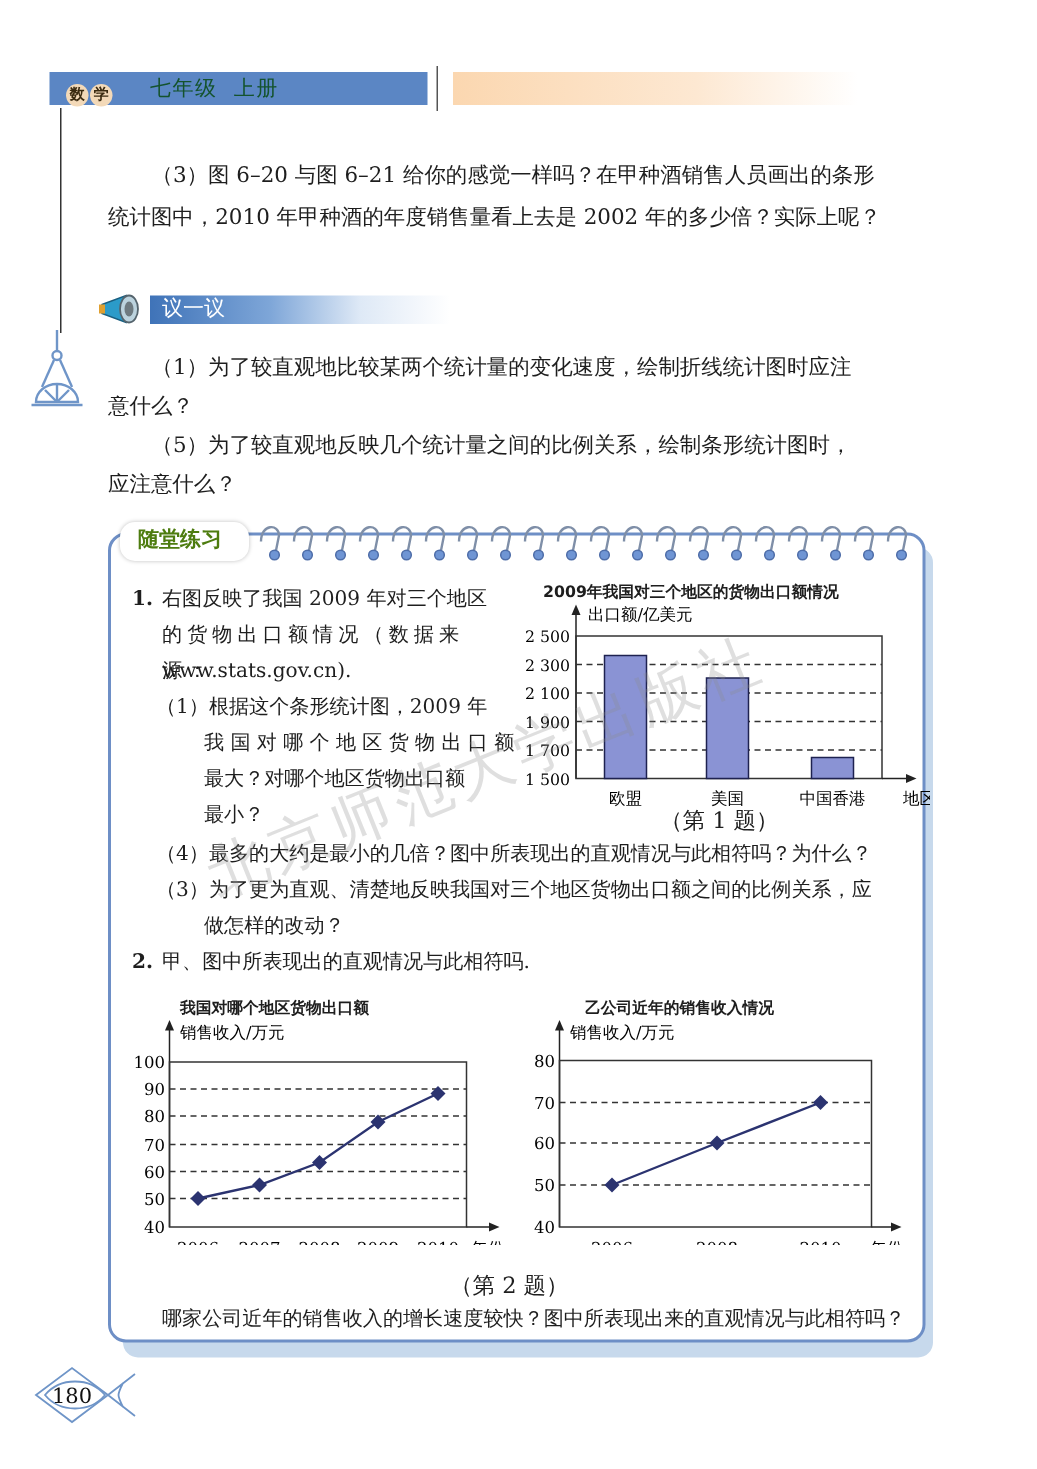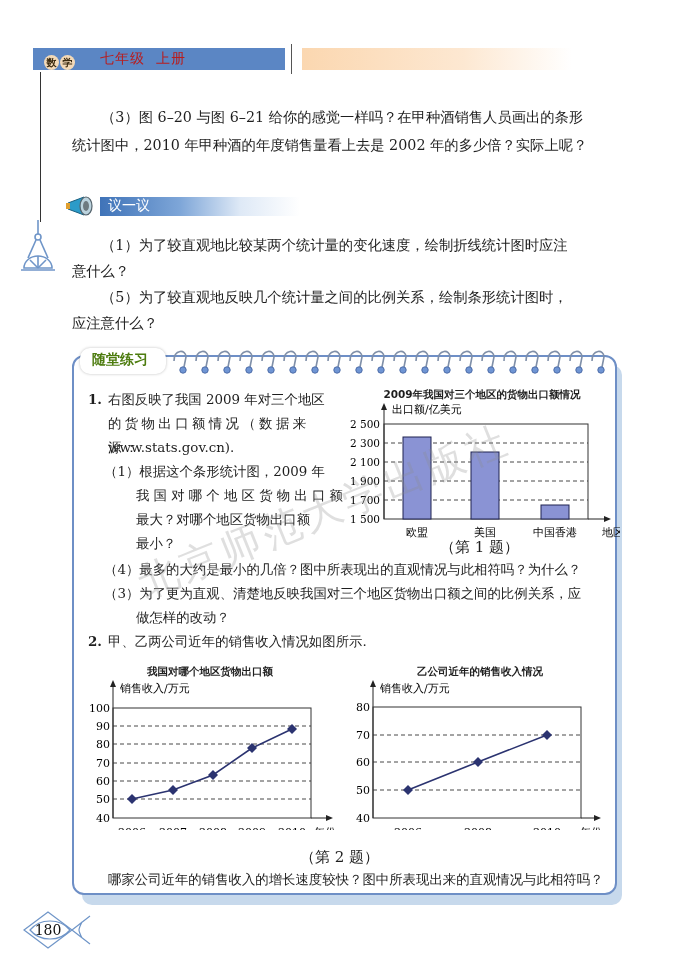--- a/index.html
+++ b/index.html
@@ -4,21 +4,21 @@
 <style>
   html, body { margin:0; padding:0; background:#ffffff; }
   body { width:691px; height:979px; position:relative; overflow:hidden;
          font-family:"DejaVu Serif","Liberation Serif",serif; color:#1e1e1e; }
   .abs { position:absolute; }
   
   .hdr-bar { left:33px; top:48px; width:252px; height:22px; background:#5b86c4; }
   .hdr-logo { left:44px; top:51px; width:34px; height:16px; }
   .hdr-logo span { display:inline-block; width:15px; height:15px; border-radius:50%;
      background:#f3d9b8; font-size:10px; line-height:15px; text-align:center; color:#3a2a10; font-weight:bold; margin-right:1px;}
-  .hdr-text { left:100px; top:50px; font-family:"DejaVu Sans",sans-serif; color:#b91c1c; font-size:14px; letter-spacing:1px; }
+  .hdr-text { left:100px; top:50px; font-family:"DejaVu Sans",sans-serif; color:#14532d; font-size:14px; letter-spacing:1px; }
   .hdr-vline { left:291px; top:44px; width:1px; height:30px; background:#555; }
   .hdr-fade { left:302px; top:48px; width:270px; height:22px;
      background:linear-gradient(90deg,#fbd7b0 0%,#fde8d2 60%,rgba(255,255,255,0) 100%); }
   .left-rule { left:40px; top:72px; width:1px; height:150px; background:#333; }
   
   .para { font-size:14.3px; line-height:26px; left:72px; width:560px; }
   .ind { text-indent:29px; }
   
   .disc-icon { left:66px; top:195px; width:30px; height:22px; }
   .disc-bar { left:100px; top:197px; width:200px; height:19px;
@@ -28,21 +28,21 @@
   
   .box-shadow { left:82px; top:365px; width:540px; height:540px; background:#c7d9ec; border-radius:10px; }
   .box { left:72px; top:355px; width:545px; height:540px; background:#fff; border:2px solid #6e8fc6; border-radius:12px; box-sizing:border-box; }
   .box-tab { left:80px; top:348px; width:86px; height:26px; background:#fff; border-radius:10px;
      box-shadow:0 0 3px rgba(0,0,0,0.25); }
   .box-tab-text { left:92px; top:351px; font-family:"DejaVu Sans",sans-serif; font-weight:bold; font-size:14px; color:#4d7c0f; }
   .rings { left:172px; top:345px; width:440px; height:32px; }
   .q { font-size:13.4px; line-height:23.5px; }
   .qnum { font-weight:bold; }
   .cap { font-size:15px; text-align:left; }
-  .chart-title { font-family:"DejaVu Sans",sans-serif; font-weight:bold; font-size:10.5px; text-align:center; }
+  .chart-title { font-family:"DejaVu Sans",sans-serif; font-weight:bold; font-size:10.5px; text-align:left; }
   .watermark { left:120px; top:440px; font-size:40px; color:rgba(140,140,140,0.28);
      transform:rotate(-22deg); transform-origin:left top; letter-spacing:4px; white-space:nowrap; font-family:"DejaVu Serif",serif;}
   .pageno { left:20px; top:910px; width:76px; height:40px; }
   svg text { font-family:"DejaVu Serif","Liberation Serif",serif; }
 </style>
 </head>
 <body>
 
 <div class="abs hdr-bar"></div>
 <div class="abs hdr-logo">
@@ -162,21 +162,21 @@
   </g>
   <text x="262" y="136" font-size="11">地区</text>
 </svg>
 <div class="abs cap" style="left:440px;top:538px;width:90px">（第 1 题）</div>
 
 <div class="abs q" style="left:104px;top:558px">（4）最多的大约是最小的几倍？图中所表现出的直观情况与此相符吗？为什么？</div>
 <div class="abs q" style="left:104px;top:582px">（3）为了更为直观、清楚地反映我国对三个地区货物出口额之间的比例关系，应</div>
 <div class="abs q" style="left:136px;top:606px">做怎样的改动？</div>
 
 <div class="abs q qnum" style="left:88px;top:630px">2.</div>
-<div class="abs q" style="left:108px;top:630px">甲、乙两公司近年的销售收入情况如图所示.</div>
+<div class="abs q" style="left:108px;top:630px">甲、图中所表现出的直观情况与此相符吗.</div>
 
 <div class="abs chart-title" style="left:120px;top:665px;width:180px">我国对哪个地区货物出口额</div>
 <svg class="abs" style="left:80px;top:680px" width="260" height="150" viewBox="0 0 260 150">
   <line x1="33" y1="138" x2="33" y2="4" stroke="#222"></line>
   <polygon points="30,7 33,0 36,7" fill="#222"></polygon>
   <text x="40" y="12" font-size="11">销售收入/万元</text>
   <rect x="33" y="28" width="198" height="110" fill="none" stroke="#333"></rect>
   <g stroke="#333" stroke-dasharray="4,3" stroke-width="0.9">
     <line x1="33" y1="46" x2="231" y2="46"></line>
     <line x1="33" y1="64" x2="231" y2="64"></line>

